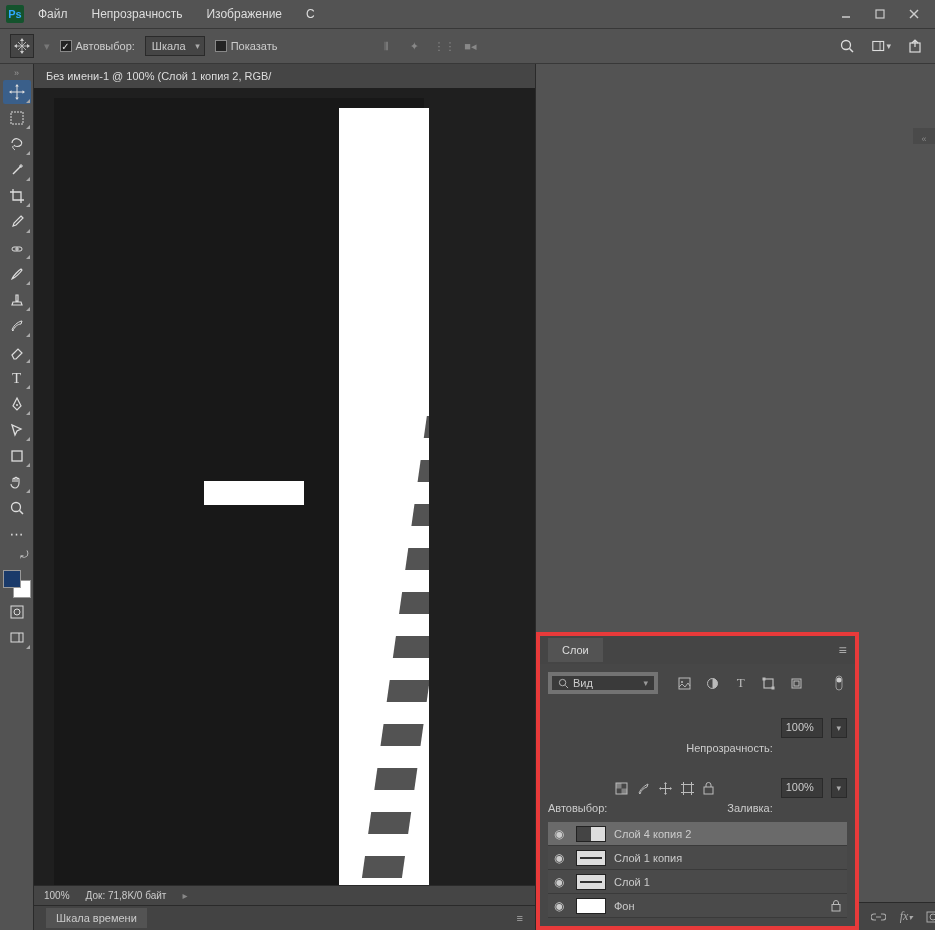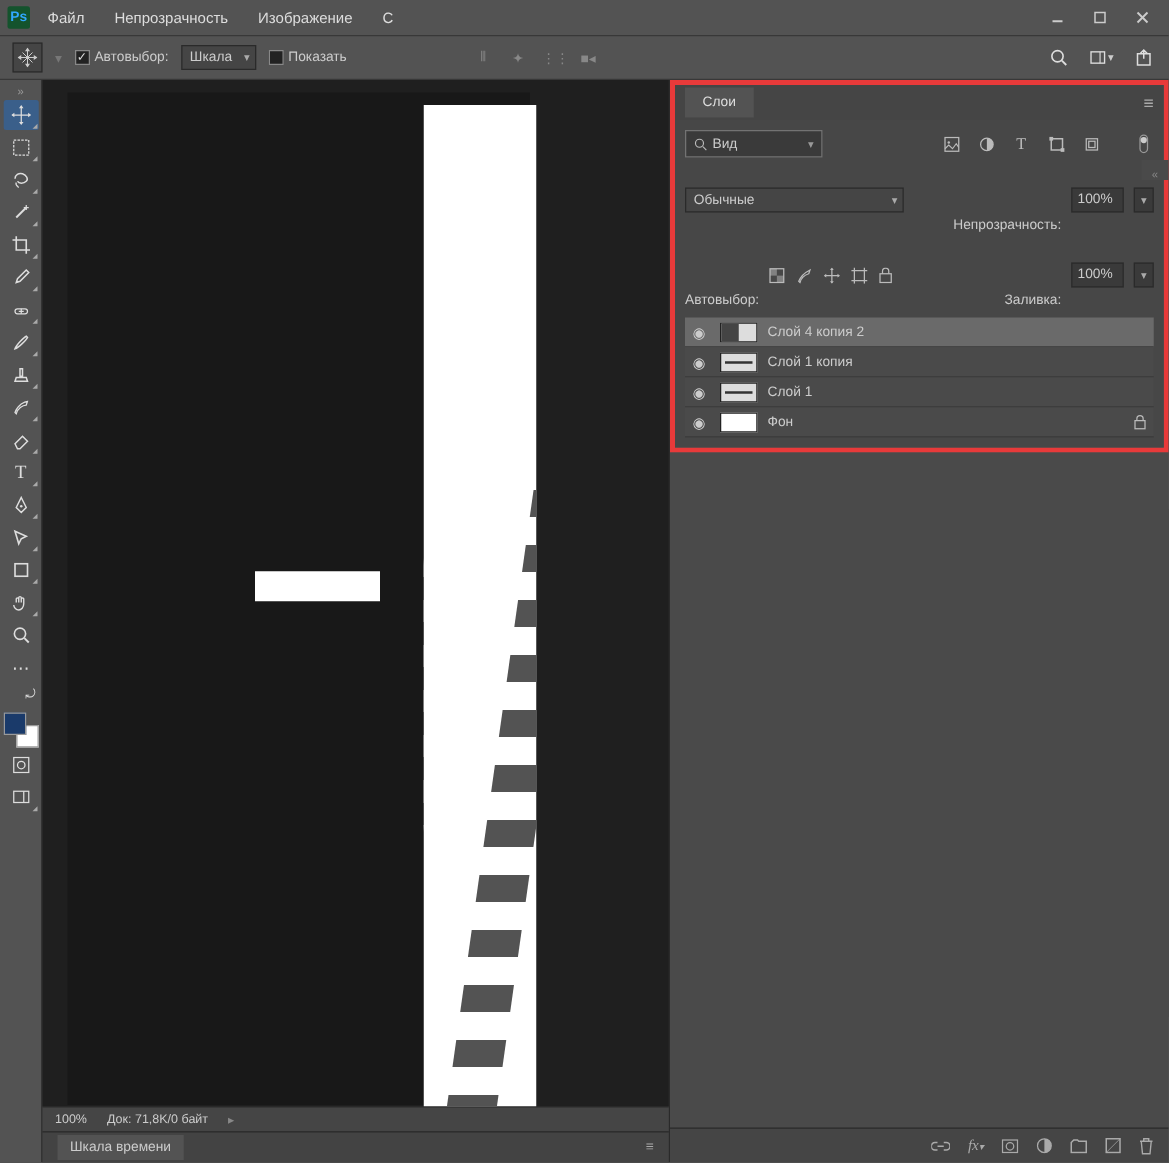--- a/index.html
+++ b/index.html
@@ -45,28 +45,28 @@
 .white-line { position: absolute; left: 150px; top: 383px; width: 100px; height: 24px; background: #fff; }
 .tear { position: absolute; left: 305px; top: 20px; width: 90px; height: 870px; background: #fff; overflow: hidden; }
 .tear::before { content: ""; position: absolute; left: -10px; top: 0; width: 30px; height: 100%; background: repeating-linear-gradient(180deg, #fff 0 18px, transparent 18px 36px); transform: skewX(-8deg); }
 .tear-right { position: absolute; right: -20px; top: 0; width: 40px; height: 100%; background: repeating-linear-gradient(180deg, #535353 0 22px, transparent 22px 44px); transform: skewX(-8deg); }
 .statusbar { height: 20px; background: #454545; display: flex; align-items: center; font-size: 10px; color: #ccc; gap: 16px; padding: 0 10px; border-top: 1px solid #2a2a2a; }
 .timeline-tab { height: 24px; background: #434343; display: flex; align-items: center; padding: 12px 12px; font-size: 11px; color: #ccc; border-top: 1px solid #2a2a2a; }
 .timeline-tab .tlabel { background: #535353; padding: 4px 10px; }
 .timeline-tab .menu-icon { margin-left: auto; color: #aaa; }
 
 
-.right-col { width: 400px; background: #535353; display: flex; flex-direction: column; border-left: 1px solid #2a2a2a; }
+.right-col { width: 400px; background: #535353; display: flex; flex-direction: row; border-left: 1px solid #2a2a2a; align-items: flex-end; }
 .layers-panel { border: 4px solid #e83a3a; margin: 0; }
 .panel-head { height: 28px; background: #454545; display: flex; align-items: center; padding: 0 8px; }
 .panel-tab { background: #535353; padding: 6px 14px; font-size: 11px; color: #ddd; }
 .panel-menu { margin-left: auto; color: #aaa; font-size: 14px; }
 .panel-body { background: #474747; padding: 8px; display: flex; flex-direction: column; gap: 8px; }
 .row { display: flex; align-items: center; gap: 8px; font-size: 11px; }
-.search { display: flex; align-items: center; background: #3a3a3a; border: 1px solid #737373; padding: 0 6px; height: 22px; width: 110px; gap: 4px; }
+.search { display: flex; align-items: center; background: #3a3a3a; border: 4px solid #737373; padding: 0 6px; height: 22px; width: 110px; gap: 4px; }
 .search::after { content: "▾"; margin-left: auto; font-size: 9px; color: #999; }
 .type-icons { display: flex; gap: 12px; margin-left: auto; color: #bbb; align-items: center; }
 .type-icons .ti { width: 16px; height: 16px; display: flex; align-items: center; justify-content: center; font-size: 12px; }
 .num-input { background: #3a3a3a; border: 1px solid #2a2a2a; padding: 2px 4px; width: 42px; height: 20px; color: #ccc; font-size: 11px; text-align: left; }
 .caret-btn { width: 16px; height: 20px; background: #3a3a3a; border: 1px solid #2a2a2a; display: flex; align-items: center; justify-content: center; font-size: 9px; color: #aaa; }
 .label { color: #ccc; margin-top: 40px; }
 .lock-icons { display: flex; gap: 6px; color: #bbb; }
 .lock-icons span { width: 16px; text-align: center; font-size: 12px; }
 
 .layer-list { display: flex; flex-direction: column; }
@@ -292,20 +292,23 @@
       <div class="tool">
           <svg width="14" height="14" viewBox="0 0 14 14">
             <rect x="1" y="2" width="12" height="9" fill="none" stroke="#ddd"></rect>
             <line x1="9" y1="2" x2="9" y2="11" stroke="#ddd"></line>
           </svg>
           <span class="tri"></span>
         </div>
     </div>
 
     <div class="canvas-region">
+      <div class="doc-tab">
+        <span>Без имени-1 @ 100% (Слой 1 копия 2, RGB/</span>
+      </div>
       <div class="canvas-area">
         <div class="canvas">
           <div class="white-line"></div>
         </div>
         <div class="tear">
           <div class="tear-right"></div>
         </div>
       </div>
       <div class="statusbar">
         <span>100%</span>
@@ -363,23 +366,20 @@
                 </span>
               <span class="ti" style="margin-left:14px">
                   <svg width="10" height="16" viewBox="0 0 10 16">
                     <rect x="2" y="1" width="6" height="14" rx="3" fill="none" stroke="#999"></rect>
                     <circle cx="5" cy="5" r="2.5" fill="#ccc"></circle>
                   </svg>
                 </span>
             </div>
           </div>
           <div class="row">
-            <div class="select" style="width:175px">
-              <span>Обычные</span>
-            </div>
             <span class="label" style="margin-left:auto">Непрозрачность:</span>
             <span class="num-input">100%</span>
             <span class="caret-btn">▾</span>
           </div>
           <div class="row">
             <span class="label">Автовыбор:</span>
             <div class="lock-icons">
               <span>
                   <svg width="13" height="13" viewBox="0 0 13 13">
                     <rect x="1" y="1" width="11" height="11" fill="none" stroke="#bbb"></rect>

